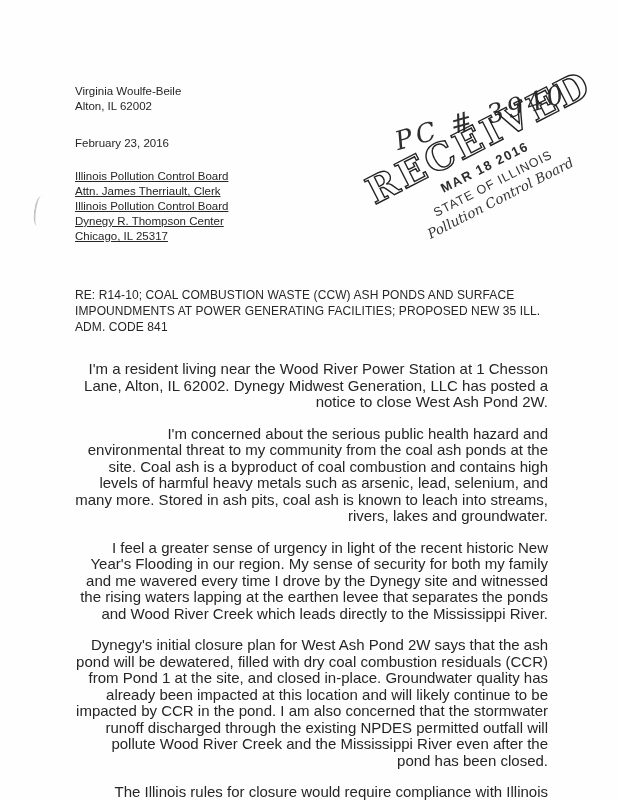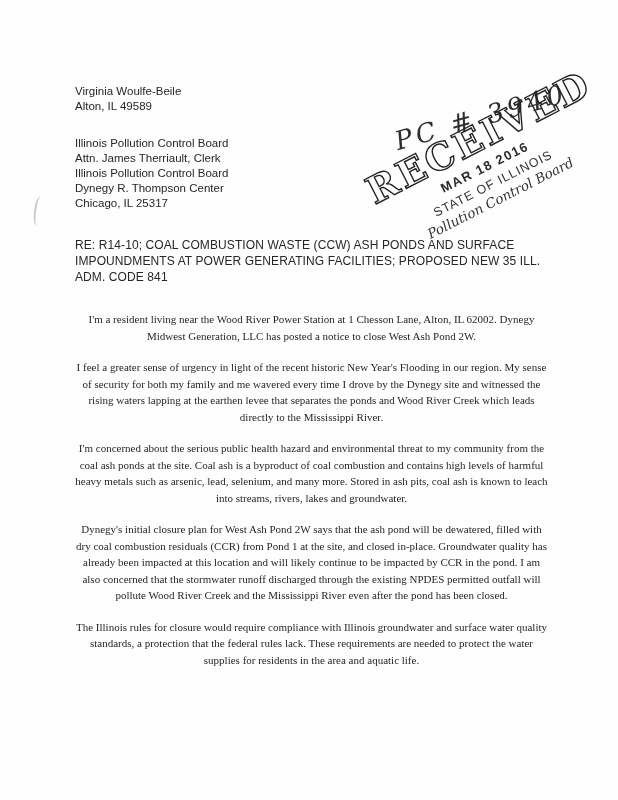--- a/index.html
+++ b/index.html
@@ -17,36 +17,35 @@
     color: #262626;
     box-sizing: border-box;
     padding: 84px 70px 0 75px;
   }
   .line {
     font-size: 11.5px;
     line-height: 15px;
   }
   .sender-block { margin-bottom: 22px; }
   .date-line { margin-bottom: 18px; }
-  .recipient-block { margin-bottom: 26px; }
+  .recipient-block { margin-bottom: 43px; text-decoration: underline; }
   .re-line {
     font-size: 12px;
     line-height: 16px;
     max-width: 472px;
     margin-bottom: 26px;
     letter-spacing: 0.1px;
   }
   .salutation { margin-bottom: 14px; }
   .paragraph {
-    font-size: 11px;
+    font-size: 15px;
     line-height: 16.5px;
     max-width: 474px;
     margin-bottom: 15px;
-    text-align: center;
-    font-family: Liberation Serif, serif;
+    text-align: right;
   }
   
   .stamp {
     position: absolute;
     left: 368px;
     top: 118px;
     width: 230px;
     transform: rotate(-27deg);
     transform-origin: center center;
     text-align: center;
@@ -107,38 +106,39 @@
     opacity: 0.55;
   }
 </style>
 </head>
 <body>
 
 <div class="page">
 
   <div class="sender-block">
     <div class="line">Virginia Woulfe-Beile</div>
-    <div class="line">Alton, IL 49589</div>
+    <div class="line">Alton, IL 62002</div>
   </div>
 
+  <div class="line date-line">February 23, 2016</div>
 
   <div class="recipient-block">
     <div class="line">Illinois Pollution Control Board</div>
     <div class="line">Attn. James Therriault, Clerk</div>
     <div class="line">Illinois Pollution Control Board</div>
     <div class="line">Dynegy R. Thompson Center</div>
     <div class="line">Chicago, IL 25317</div>
   </div>
 
   <div class="re-line">RE: R14-10; COAL COMBUSTION WASTE (CCW) ASH PONDS AND SURFACE IMPOUNDMENTS AT POWER GENERATING FACILITIES; PROPOSED NEW 35 ILL. ADM. CODE 841</div>
 
 
   <div class="paragraph">I'm a resident living near the Wood River Power Station at 1 Chesson Lane, Alton, IL 62002. Dynegy Midwest Generation, LLC has posted a notice to close West Ash Pond 2W.</div>
+  <div class="paragraph">I'm concerned about the serious public health hazard and environmental threat to my community from the coal ash ponds at the site. Coal ash is a byproduct of coal combustion and contains high levels of harmful heavy metals such as arsenic, lead, selenium, and many more. Stored in ash pits, coal ash is known to leach into streams, rivers, lakes and groundwater.</div>
   <div class="paragraph">I feel a greater sense of urgency in light of the recent historic New Year's Flooding in our region. My sense of security for both my family and me wavered every time I drove by the Dynegy site and witnessed the rising waters lapping at the earthen levee that separates the ponds and Wood River Creek which leads directly to the Mississippi River.</div>
-  <div class="paragraph">I'm concerned about the serious public health hazard and environmental threat to my community from the coal ash ponds at the site. Coal ash is a byproduct of coal combustion and contains high levels of harmful heavy metals such as arsenic, lead, selenium, and many more. Stored in ash pits, coal ash is known to leach into streams, rivers, lakes and groundwater.</div>
   <div class="paragraph">Dynegy's initial closure plan for West Ash Pond 2W says that the ash pond will be dewatered, filled with dry coal combustion residuals (CCR) from Pond 1 at the site, and closed in-place. Groundwater quality has already been impacted at this location and will likely continue to be impacted by CCR in the pond. I am also concerned that the stormwater runoff discharged through the existing NPDES permitted outfall will pollute Wood River Creek and the Mississippi River even after the pond has been closed.</div>
   <div class="paragraph">The Illinois rules for closure would require compliance with Illinois groundwater and surface water quality standards, a protection that the federal rules lack. These requirements are needed to protect the water supplies for residents in the area and aquatic life.</div>
 
   <div class="handwritten-note">PC # 3940</div>
 
   <div class="stamp">
     <div class="stamp-received">RECEIVED</div>
     <div class="stamp-date">MAR 18 2016</div>
     <div class="stamp-org1">STATE OF ILLINOIS</div>
     <div class="stamp-org2">Pollution Control Board</div>

